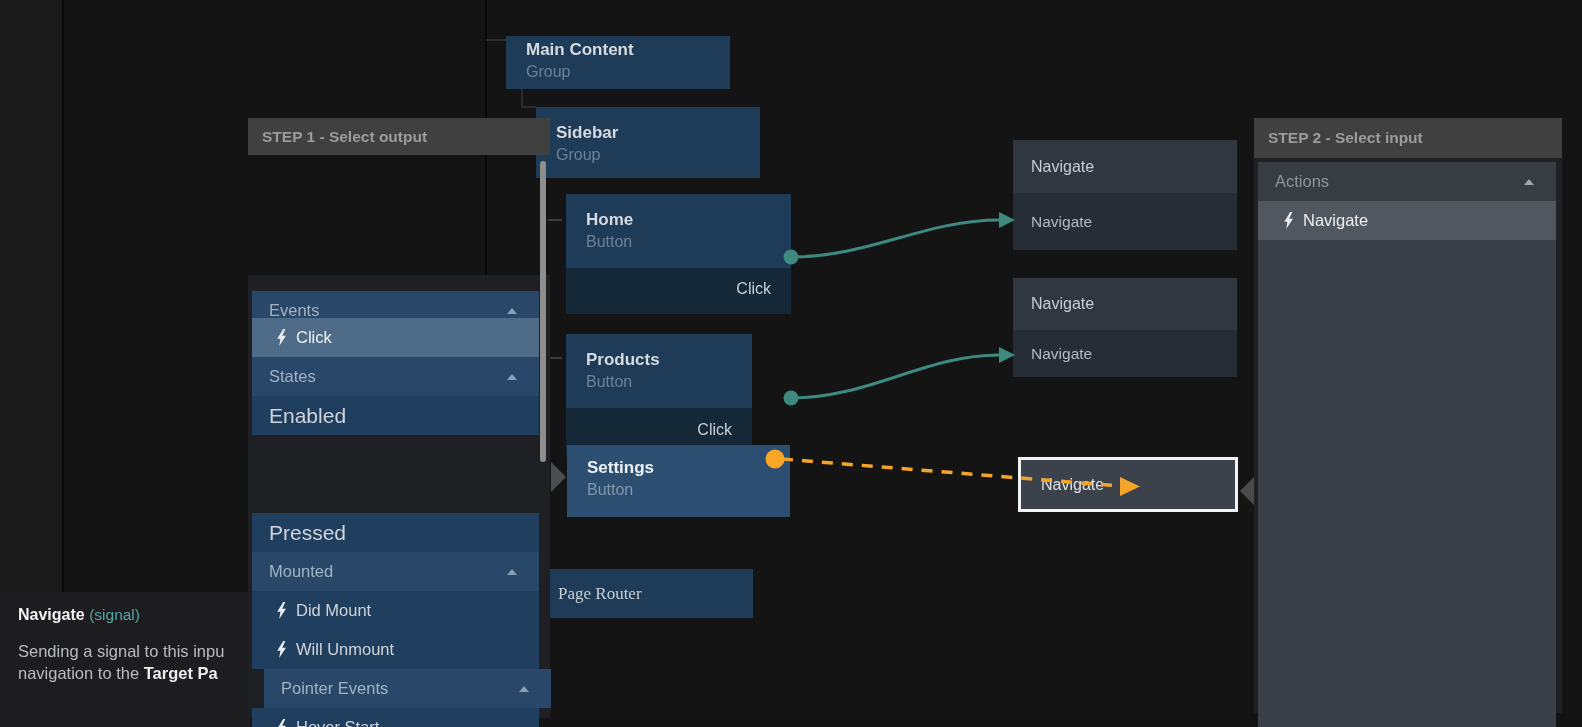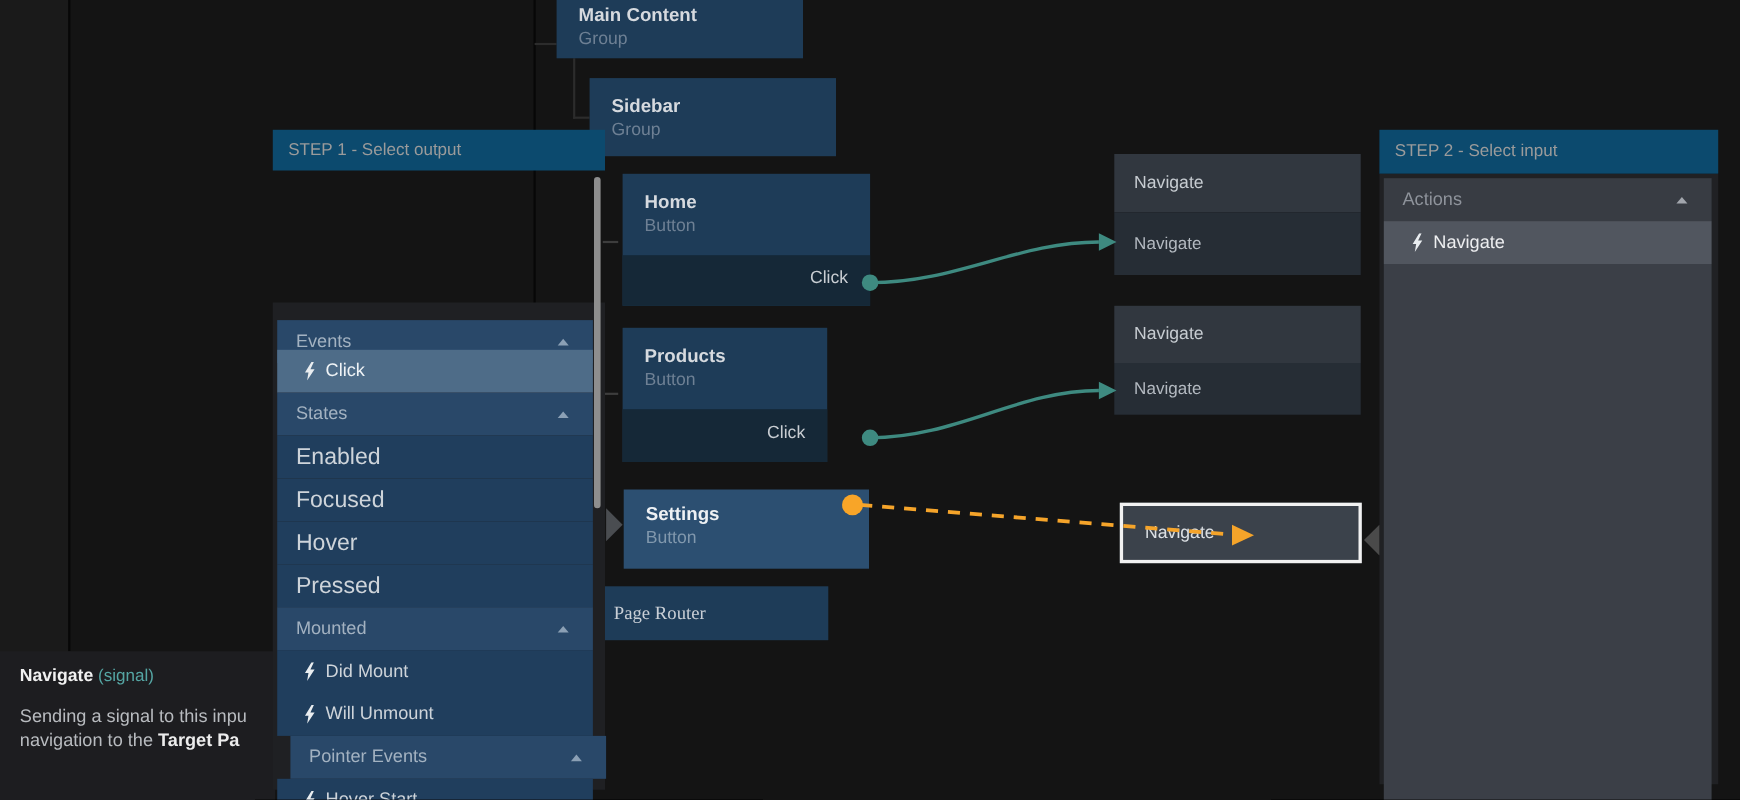--- a/index.html
+++ b/index.html
@@ -10,35 +10,35 @@
   .abs{position:absolute;}
 
   
   .left-strip{left:0;top:0;width:62px;height:727px;background:#1a1a1a;z-index:0;}
   .vline{width:2px;background:#070707;z-index:0;}
   .treeline{background:#2c2c2c;z-index:0;}
   .stub{background:#3d3d3d;z-index:0;}
 
   
   .n{position:absolute;z-index:1;}
-  .n-blue{background:#1e3c58;}
+  .n-blue{background:#1e3c58;margin-top:36px;}
   .n-title{font-size:17px;font-weight:600;color:#d6dadf;line-height:23px;}
   .n-sub{font-size:16px;color:#6e8094;line-height:21px;}
   .n-pad{padding:14px 0 0 20px;}
   .portstrip{position:absolute;left:0;right:0;bottom:0;background:#152837;}
   .portlbl{position:absolute;right:20px;font-size:16px;color:#c9ced3;}
   .navhead{position:absolute;left:0;right:0;top:0;background:#31373f;
            color:#c7ccd1;font-size:16px;display:flex;align-items:center;padding-left:18px;}
   .navbody{position:absolute;left:0;right:0;bottom:0;background:#262d35;
            color:#b3b9c0;font-size:15.5px;display:flex;align-items:center;padding-left:18px;}
 
   
   .panel{position:absolute;z-index:5;}
-  .p-head{position:absolute;left:0;right:0;top:0;background:#0c4a6e;
-          color:#9b9b9b;font-weight:400;font-size:15.5px;
+  .p-head{position:absolute;left:0;right:0;top:0;background:#404040;
+          color:#9b9b9b;font-weight:700;font-size:15.5px;
           display:flex;align-items:center;padding-left:14px;}
   .p-frame{position:absolute;left:0;right:0;background:#1f2023;}
   .row{position:absolute;left:4px;height:39px;display:flex;align-items:center;}
   .s1row{width:287px;}
   .s2row{width:298px;}
   .row-section{background:#294869;color:#a3b2c1;font-size:16.5px;padding-left:17px;}
   .row-item{background:#203e5d;color:#ced4da;font-size:21px;padding-left:17px;}
   .row-event{background:#203e5d;color:#ced4da;font-size:16.5px;padding-left:24px;}
   .row-event.sel{background:#4e6c88;color:#eff3f6;}
   .g-section{background:#383c43;color:#8e939b;font-size:16.5px;padding-left:17px;}
@@ -170,26 +170,20 @@
           </svg>
           <span>Click</span>
         </div>
       <div class="row s1row row-section" style="top:82px;">
           <span>States</span>
           <i class="caret"></i>
         </div>
       <div class="row s1row row-item" style="top:121px;">
           <span>Enabled</span>
         </div>
-      <div class="row s1row row-item" style="top:160px;">
-          <span>Focused</span>
-        </div>
-      <div class="row s1row row-item" style="top:199px;">
-          <span>Hover</span>
-        </div>
       <div class="row s1row row-item" style="top:238px;">
           <span>Pressed</span>
         </div>
       <div class="row s1row row-section" style="top:277px;">
           <span>Mounted</span>
           <i class="caret"></i>
         </div>
       <div class="row s1row row-event" style="top:316px;">
           <svg class="bolt" viewBox="0 0 14 22">
             <path d="M9.2 0 L1.5 12.6 H5.6 L4 22 L12.8 8.6 H7.9 L12 0 Z"></path>

